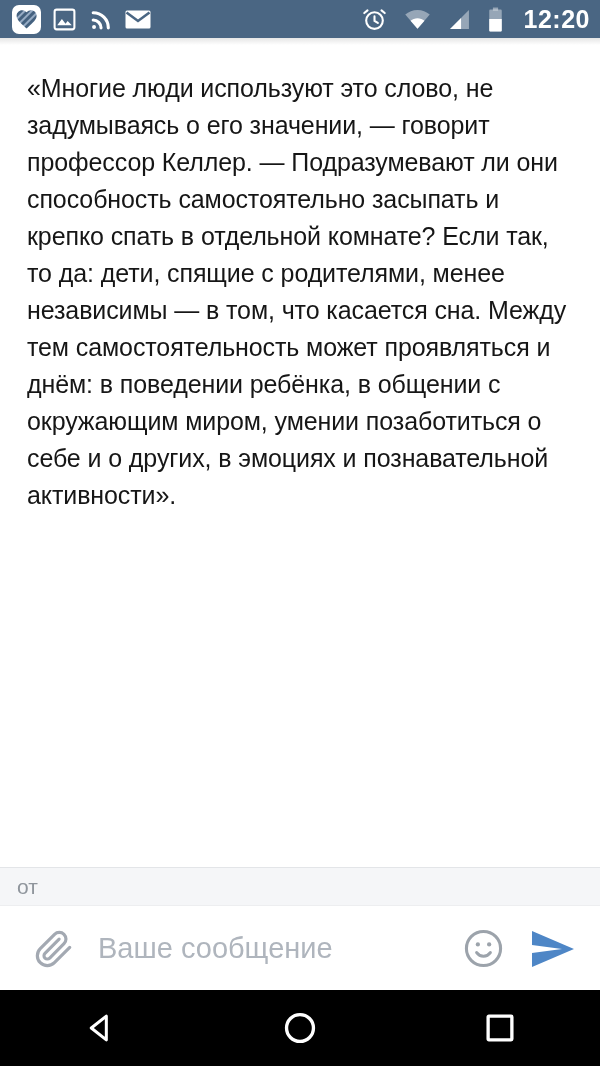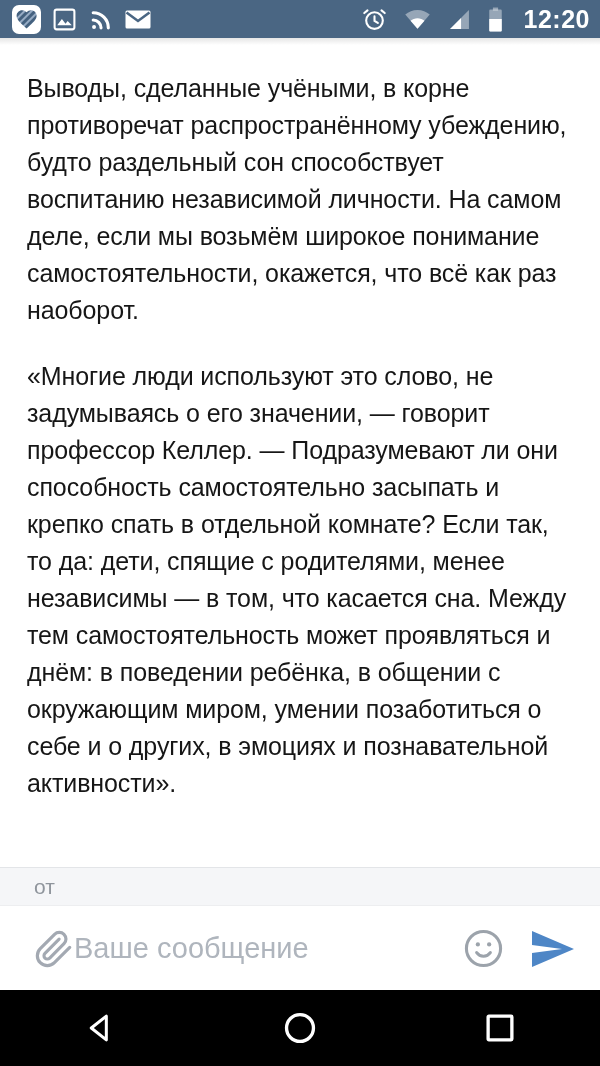--- a/index.html
+++ b/index.html
@@ -66,21 +66,21 @@
   
   .reply-bar {
     position: absolute;
     top: 867px; left: 0; right: 0;
     height: 39px;
     background: #F5F6F8;
     border-top: 1px solid #E3E5E8;
     border-bottom: 1px solid #EDEEF0;
     display: flex;
     align-items: center;
-    padding-left: 34px;
+    padding-left: 17px;
     font-size: 21px;
   }
   .reply-prefix { color: #8F959C; margin-right: 8px; }
   .reply-link { color: #4C77A8; font-weight: bold; cursor: pointer; }
 
   
   .composer {
     position: absolute;
     top: 907px; left: 0; right: 0;
     height: 83px;
@@ -90,20 +90,21 @@
     padding: 0 24px 0 34px;
   }
   .attach-btn { flex: 0 0 auto; cursor: pointer; display:flex; align-items:center; }
   .msg-input {
     flex: 1 1 auto;
     border: none;
     outline: none;
     font-family: "Liberation Sans", sans-serif;
     font-size: 29px;
     color: #333;
+    margin-left: 24px;
     min-width: 0;
     background: transparent;
   }
   .msg-input::placeholder { color: #AFB5BD; opacity: 1; }
   .emoji-btn { flex: 0 0 auto; cursor: pointer; margin-right: 24px; display:flex; align-items:center; }
   .send-btn { flex: 0 0 auto; cursor: pointer; display:flex; align-items:center; }
 
   
   .nav-bar {
     position: absolute;
@@ -188,21 +189,20 @@
           <rect x="1" y="2.5" width="12" height="21" rx="1" fill="rgba(255,255,255,0.42)"></rect>
           <path d="M1 11.5h12v11a1 1 0 0 1-1 1H2a1 1 0 0 1-1-1z" fill="#ffffff"></path>
         </svg>
       </span>
       <span class="sb-time">12:20</span>
     </div>
   </div>
   <div class="status-shadow"></div>
 
   <div class="article">
-    <p>Выводы, сделанные учёными, в корне противоречат распространённому убеждению, будто раздельный сон способствует воспитанию независимой личности. На самом деле, если мы возьмём широкое понимание самостоятельности, окажется, что всё как раз наоборот.</p>
     <p>«Многие люди используют это слово, не задумываясь о его значении, — говорит профессор Келлер. — Подразумевают ли они способность самостоятельно засыпать и крепко спать в отдельной комнате? Если так, то да: дети, спящие с родителями, менее независимы — в том, что касается сна. Между тем самостоятельность может проявляться и днём: в поведении ребёнка, в общении с окружающим миром, умении позаботиться о себе и о других, в эмоциях и познавательной активности».</p>
   </div>
 
   <div class="reply-bar">
     <span class="reply-prefix">от</span>
   </div>
 
   <div class="composer">
     <span class="attach-btn">
       <svg width="40" height="40" viewBox="0 0 24 24" fill="none" stroke="#A3A9B2" stroke-width="1.9" stroke-linecap="round" stroke-linejoin="round">

